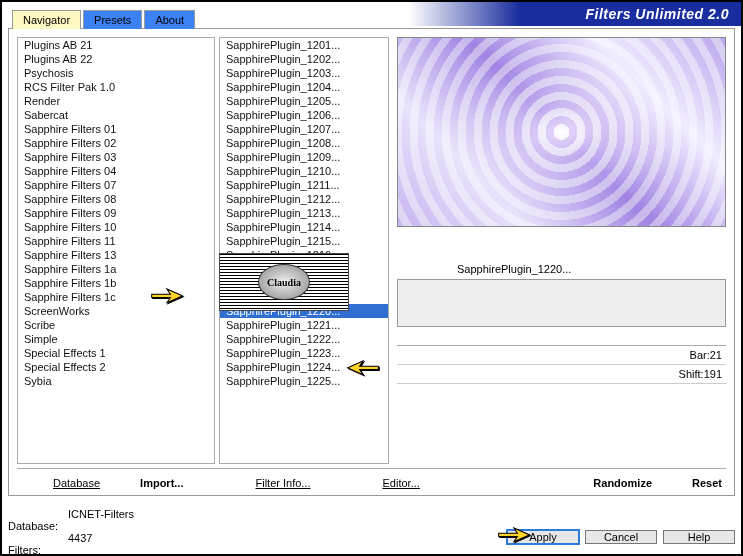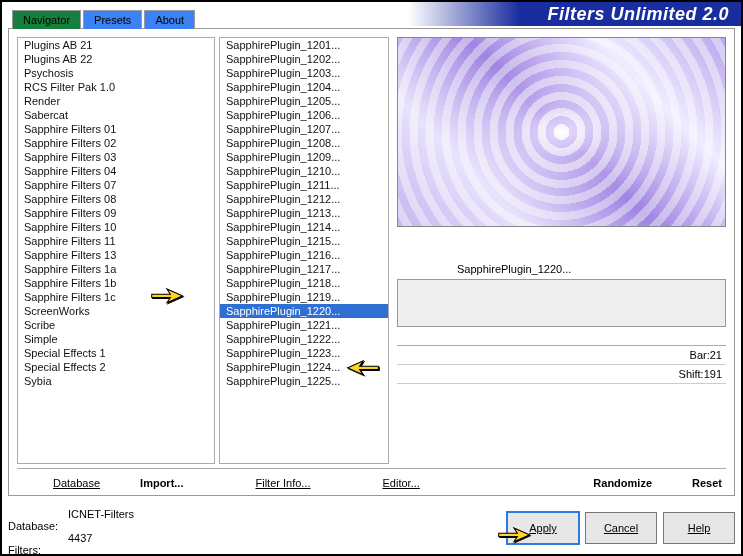--- a/index.html
+++ b/index.html
@@ -1,23 +1,23 @@
 <!DOCTYPE html>
 <html><head>
 <meta charset="utf-8">
 <style>
 * { box-sizing: border-box; margin: 0; padding: 0; font-family: "Segoe UI", Tahoma, sans-serif; font-size: 11px; }
 body { background: #fff; width: 743px; height: 556px; border: 2px solid #000; position: relative; overflow: hidden; }
 
 .title-bar { height: 24px; background: linear-gradient(to right, #fff 0%, #fff 55%, #1a2d9e 70%, #1a2d9e 100%); display: flex; align-items: center; justify-content: flex-end; padding-right: 12px; }
-.title-bar .title { color: #fff; font-style: italic; font-weight: bold; font-size: 18px; letter-spacing: 0.5px; }
+.title-bar .title { color: #fff; font-style: italic; font-weight: bold; font-size: 14px; letter-spacing: 0.5px; }
 
 .tabs { position: absolute; top: 8px; left: 10px; display: flex; z-index: 5; }
 .tab { border: 1px solid #999; border-bottom: none; padding: 3px 10px; background: #3b82f6; margin-right: 2px; cursor: default; }
-.tab.active { background: #15803d; position: relative; }
+.tab.active { background: #fef9c3; position: relative; }
 .tab.active::after { content: ""; position: absolute; left: 0; right: 0; bottom: -1px; height: 1px; background: #fff; }
 
 .panel { position: absolute; top: 26px; left: 6px; right: 6px; bottom: 58px; border: 1px solid #999; background: #fff; padding: 8px 8px 4px 8px; display: flex; flex-direction: column; }
 .cols { flex: 1; display: flex; gap: 4px; overflow: hidden; }
 .listwrap { border: 1px solid #aaa; background: #fff; width: 198px; display: flex; }
 .listwrap.right { width: 170px; }
 .list { flex: 1; overflow-y: auto; overflow-x: hidden; }
 .list::-webkit-scrollbar { width: 16px; }
 .list::-webkit-scrollbar-track { background: #efefef; border-left: 1px solid #ccc; }
 .list::-webkit-scrollbar-thumb { background: #c8c8c8; border: 1px solid #888; }
@@ -44,21 +44,21 @@
 .actionrow { display:flex; gap:40px; padding: 8px 4px 2px 4px; border-top: 1px solid #aaa; margin-top:4px; }
 .actionrow .spacer { flex:1; }
 .ulabel { text-decoration: underline; font-weight:normal; cursor:pointer;margin-left:32px; }
 .rlabel { font-weight:bold; cursor:pointer; }
 
 .footer { position:absolute; left:6px; right:6px; bottom:6px; height:46px; display:flex; }
 .meta { flex:1; padding-top:6px; }
 .meta div { display:flex; gap:4px; }
 .meta .k { width:56px;margin-top:12px; }
 .btns { display:flex; align-items:flex-end; gap:6px; padding-bottom:4px; }
-.btn { border:1px solid #777; background:#e7e7e7; width:72px; height:32px; display:flex; align-items:center; justify-content:center; cursor:pointer;text-decoration:underline; }
+.btn { border:1px solid #777; background:#e7e7e7; width:72px; height:14px; display:flex; align-items:center; justify-content:center; cursor:pointer; }
 .btn.primary { border:1px solid #2f7bd8; outline:1px solid #2f7bd8; }
 
 .pointer { position:absolute; width:34px; height:26px; z-index:40; pointer-events:none; }
 .pointer svg { width:100%; height:100%; filter: drop-shadow(1px 1px 0 #000); }
 </style>
 </head>
 <body>
 
 <div class="title-bar">
   <span class="title">Filters Unlimited 2.0</span>
@@ -143,20 +143,23 @@
         </div>
         <div class="paramrow">
           <span>Shift:</span>
           <span>191</span>
         </div>
         <div class="paramspacer"></div>
       </div>
     </div>
   </div>
 
+  <div class="logo">
+    <span>Claudia</span>
+  </div>
 
   <div class="actionrow">
     <span class="ulabel">Database</span>
     <span class="rlabel">Import...</span>
     <span class="ulabel">Filter Info...</span>
     <span class="ulabel">Editor...</span>
     <span class="spacer"></span>
     <span class="rlabel">Randomize</span>
     <span class="rlabel">Reset</span>
   </div>

